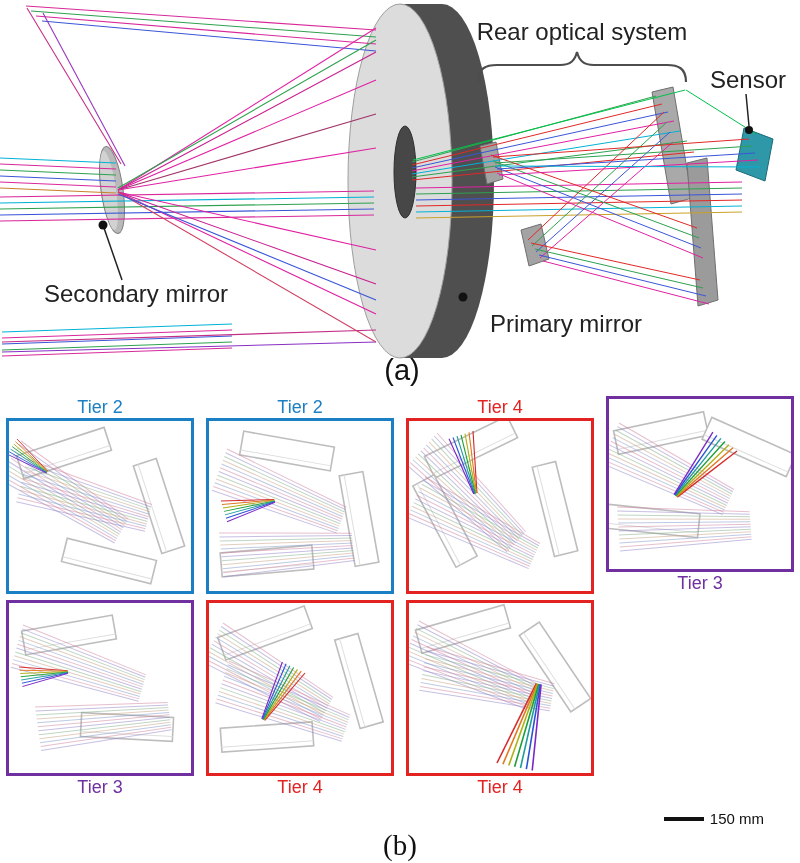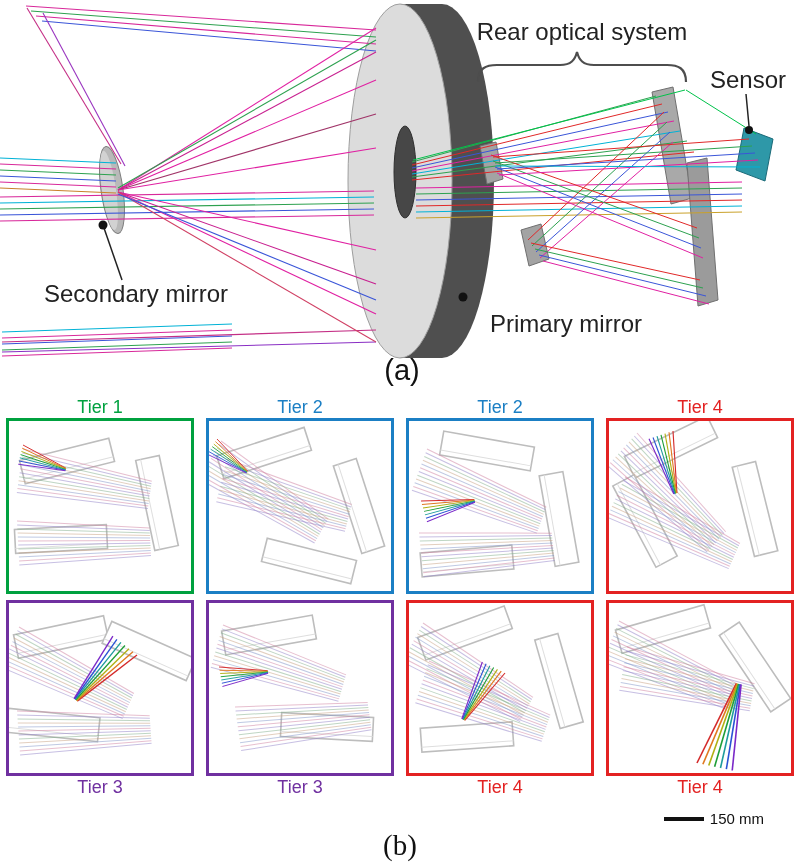--- a/index.html
+++ b/index.html
@@ -180,33 +180,20 @@
         <text x="490" y="332" font-size="24" fill="#222">Primary mirror</text>
 
         <text x="402" y="380" text-anchor="middle" font-family="'Liberation Serif', serif" font-size="29" fill="#111">(a)</text>
       </g>
     </svg>
   </section>
 
   <section class="part-b">
     <div class="grid">
 
-      <div class="cell">
-        <div class="tier-label" style="color: rgb(0, 161, 63);">Tier 1</div>
-        <div class="panel-box" style="border-color: rgb(0, 161, 63);">
-          <svg viewBox="0 0 182 170">
-            <use href="#slab" transform="translate(58,40) rotate(-14)"></use>
-            <use href="#slab" transform="translate(148,82) rotate(78)"></use>
-            <use href="#slab" transform="translate(52,118) rotate(-3)"></use>
-            <use href="#pfan" transform="translate(14,28) rotate(8)"></use>
-            <use href="#pfan" transform="translate(8,100) rotate(-3)"></use>
-            <use href="#rfan" transform="translate(14,24) rotate(14) scale(0.55)"></use>
-          </svg>
-        </div>
-      </div>
 
       <div class="cell">
         <div class="tier-label" style="color: rgb(27, 127, 196);">Tier 2</div>
         <div class="panel-box" style="border-color: rgb(27, 127, 196);">
           <svg viewBox="0 0 182 170">
             <use href="#slab" transform="translate(55,32) rotate(-18)"></use>
             <use href="#slab" transform="translate(150,85) rotate(72)"></use>
             <use href="#slab" transform="translate(100,140) rotate(14)"></use>
             <use href="#pfan" transform="translate(12,20) rotate(30)"></use>
             <use href="#pfan" transform="translate(18,38) rotate(14)"></use>

